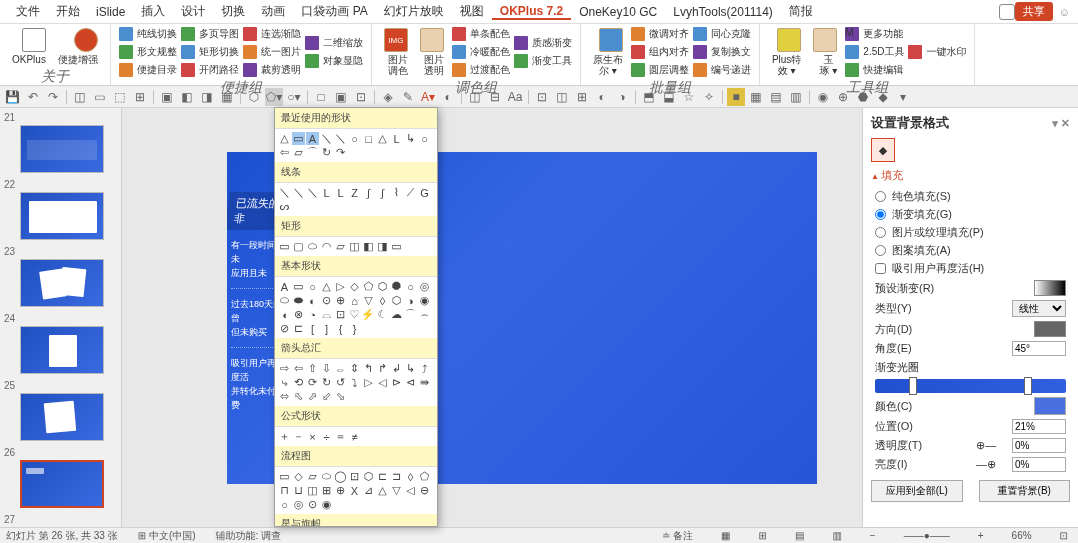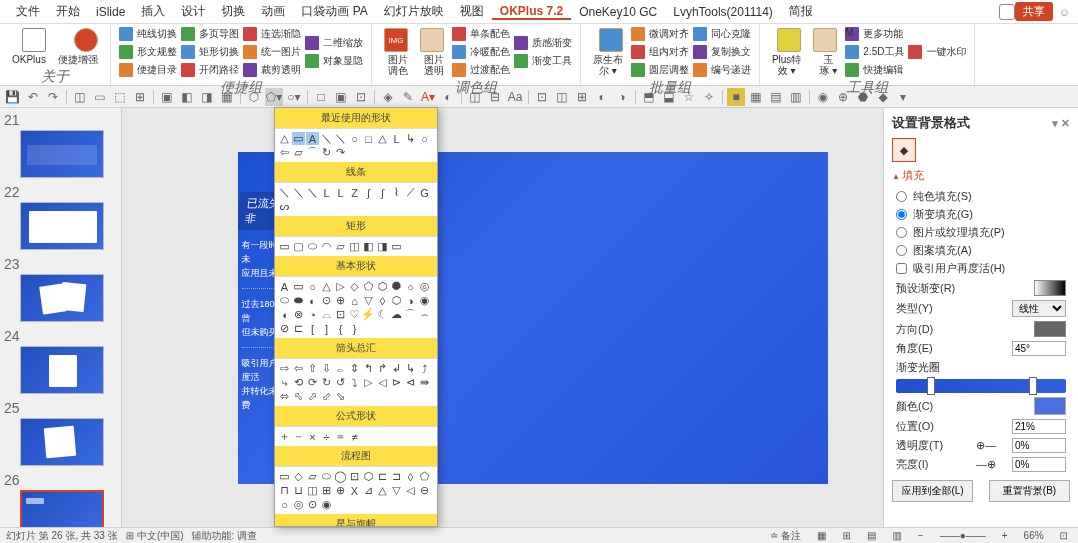--- a/index.html
+++ b/index.html
@@ -28,60 +28,60 @@
 .sm-btn .si.purple { background: #7040a0; }
 
 .qat { height: 22px; background: #f0f0f0; display: flex; align-items: center; padding: 0 4px; gap: 2px; border-bottom: 1px solid #d0d0d0; }
 .qat .qb { width: 18px; height: 18px; display: flex; align-items: center; justify-content: center; cursor: pointer; color: #666; font-size: 12px; }
 .qat .qb.active { background: #d0d0d0; }
 .qat .sep { width: 1px; height: 14px; background: #c0c0c0; margin: 0 2px; }
 
 .main { display: flex; height: 419px; }
 .thumb-panel { width: 122px; background: #f0f0f0; overflow-y: auto; padding: 4px; border-right: 1px solid #d0d0d0; }
 .thumb { margin-bottom: 6px; }
-.thumb-num { font-size: 14px; color: #666; margin-bottom: 2px; }
+.thumb-num { font-size: 10px; color: #666; margin-bottom: 2px; }
 .thumb-img { width: 84px; height: 48px; background: linear-gradient(135deg, #2050c0, #3a6ae0); border: 1px solid #bbb; margin-left: 16px; position: relative; }
 .thumb-img.selected { border: 2px solid #d04424; }
 .thumb-img .tc { position: absolute; background: #fff; border-radius: 1px; }
 
 .canvas-area { flex: 1; background: #e8e8e8; position: relative; display: flex; align-items: center; justify-content: center; }
 .slide { width: 590px; height: 332px; background: linear-gradient(135deg, #1a50d0, #3565e5 40%, #2855d8); position: relative; margin-left: 60px; }
 .slide-left { position: absolute; left: 0; top: 40px; width: 60px; height: 260px; overflow: hidden; }
 .slide-left .tag { background: #1a45b0; color: #fff; padding: 4px 8px; font-size: 11px; margin-bottom: 4px; transform: skewX(-8deg); }
 .slide-left .para { color: #fff; font-size: 9px; margin: 8px 4px; line-height: 14px; }
 .slide-left .dots { border-top: 1px dotted #88aaff; margin: 6px 4px; }
 
 .shapes-popup { position: absolute; left: 274px; top: 107px; width: 164px; height: 420px; background: #fff; border: 1px solid #a0a0a0; box-shadow: 2px 2px 8px rgba(0,0,0,0.3); z-index: 100; overflow-y: auto; font-size: 11px; }
-.shapes-popup .sp-hdr { background: #fde047; padding: 3px 6px; font-size: 10px; color: #444; border-bottom: 1px solid #ddd; text-align: center; }
+.shapes-popup .sp-hdr { background: #fef9c3; padding: 3px 6px; font-size: 10px; color: #444; border-bottom: 1px solid #ddd; }
 .shapes-popup .sp-grid { display: flex; flex-wrap: wrap; padding: 3px; gap: 1px; }
 .shapes-popup .sh { width: 13px; height: 13px; display: flex; align-items: center; justify-content: center; cursor: pointer; font-size: 11px; color: #444; }
 .shapes-popup .sh.hl { background: #a0c8f0; }
 
-.side-panel { width: 195px; background: #fff; border-left: 1px solid #d0d0d0; padding: 6px 8px; overflow-y: auto; }
+.side-panel { width: 216px; background: #fff; border-left: 1px solid #d0d0d0; padding: 6px 8px; overflow-y: auto; }
 .sp-title { font-size: 13px; font-weight: bold; margin-bottom: 4px; display: flex; align-items: center; }
 .sp-title .close { margin-left: auto; cursor: pointer; color: #888; font-size: 11px; }
 .sp-ico-row { margin: 6px 0; }
 .sp-ico { width: 24px; height: 24px; background: #fff; border: 1px solid #ccc; display: flex; align-items: center; justify-content: center; cursor: pointer; }
 .sp-ico.sel { border-color: #d04424; background: #fde8e0; }
 .sp-section { margin: 6px 0; }
 .sp-section-hdr { color: #d04424; font-size: 11px; margin-bottom: 6px; }
 .sp-section-hdr::before { content: "▲ "; font-size: 8px; }
 .sp-opt { display: flex; align-items: center; gap: 6px; margin: 3px 4px; font-size: 11px; }
 .sp-opt input[type=radio], .sp-opt input[type=checkbox] { width: 11px; height: 11px; }
 .sp-row { display: flex; align-items: center; margin: 4px 4px; gap: 6px; font-size: 11px; }
 .sp-row .lbl { flex: 1; }
 .sp-row select, .sp-row input[type=text] { width: 54px; font-size: 10px; border: 1px solid #aaa; padding: 1px 2px; }
 .sp-row .swatch { width: 32px; height: 16px; border: 1px solid #888; background: linear-gradient(90deg,#fff,#000); cursor: pointer; }
 .sp-row .cbtn { width: 32px; height: 18px; border: 1px solid #aaa; background: #4a70e0; cursor: pointer; }
 .slider { height: 14px; background: linear-gradient(90deg, #2050d0, #3060e0); margin: 4px; position: relative; border-radius: 2px; }
 .slider .h { position: absolute; width: 8px; height: 18px; background: #fff; border: 1px solid #666; top: -2px; cursor: pointer; }
 .sp-btns { display: flex; gap: 16px; margin-top: 8px; }
 .sp-btns button { flex: 1; font-size: 10px; padding: 3px; border: 1px solid #aaa; background: #f0f0f0; cursor: pointer; }
 
-.status-bar { height: 16px; background: #f0f0f0; border-top: 1px solid #d0d0d0; display: flex; align-items: center; padding: 0 6px; font-size: 10px; color: #555; gap: 8px; text-align: right; }
+.status-bar { height: 16px; background: #f0f0f0; border-top: 1px solid #d0d0d0; display: flex; align-items: center; padding: 0 6px; font-size: 10px; color: #555; gap: 20px; text-align: right; }
 .status-bar .spacer { flex: 1; }
 .status-bar .sb-btn { padding: 0 4px; cursor: pointer; }
 </style>
 </head>
 <body>
 
 <div class="top-menu">
   <span class="item">文件</span>
   <span class="item">开始</span>
   <span class="item">iSlide</span>

